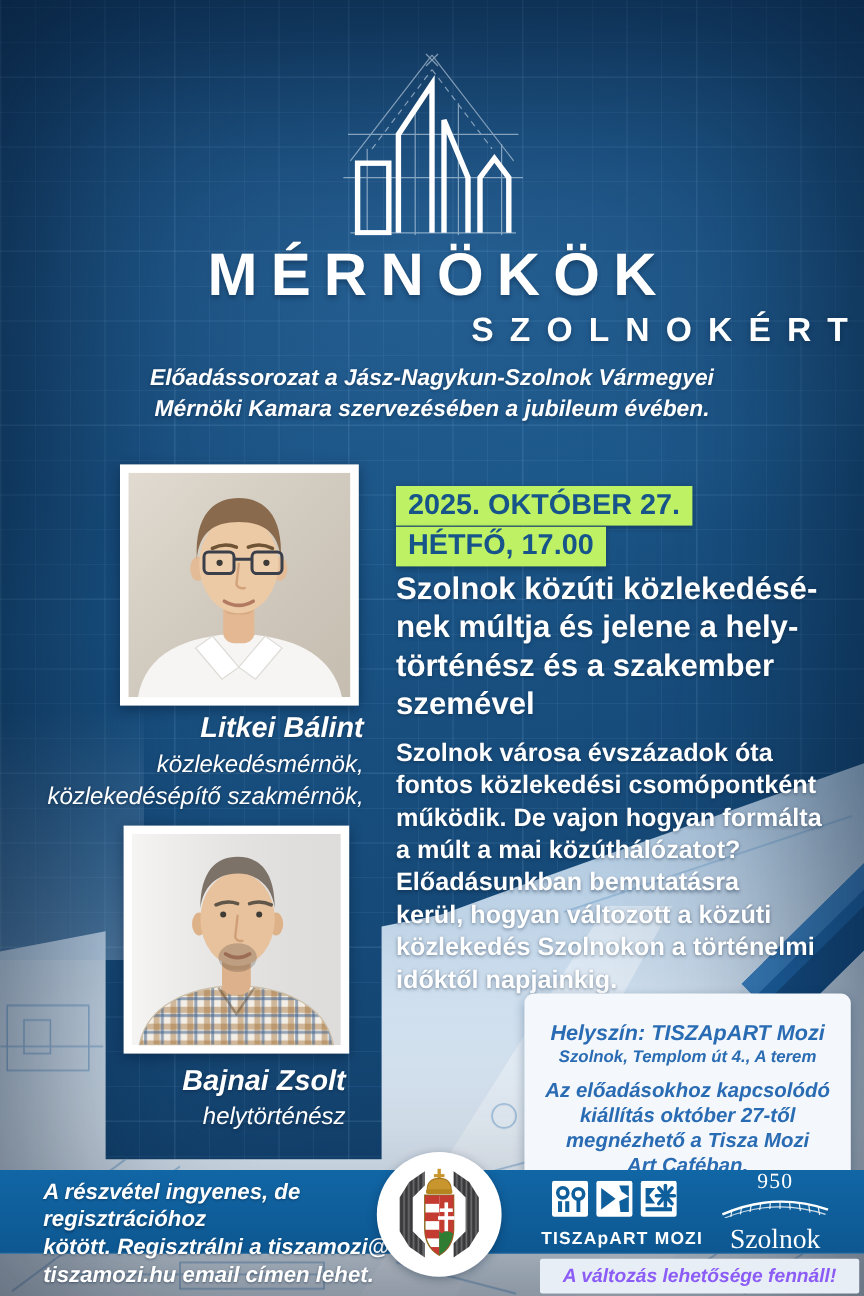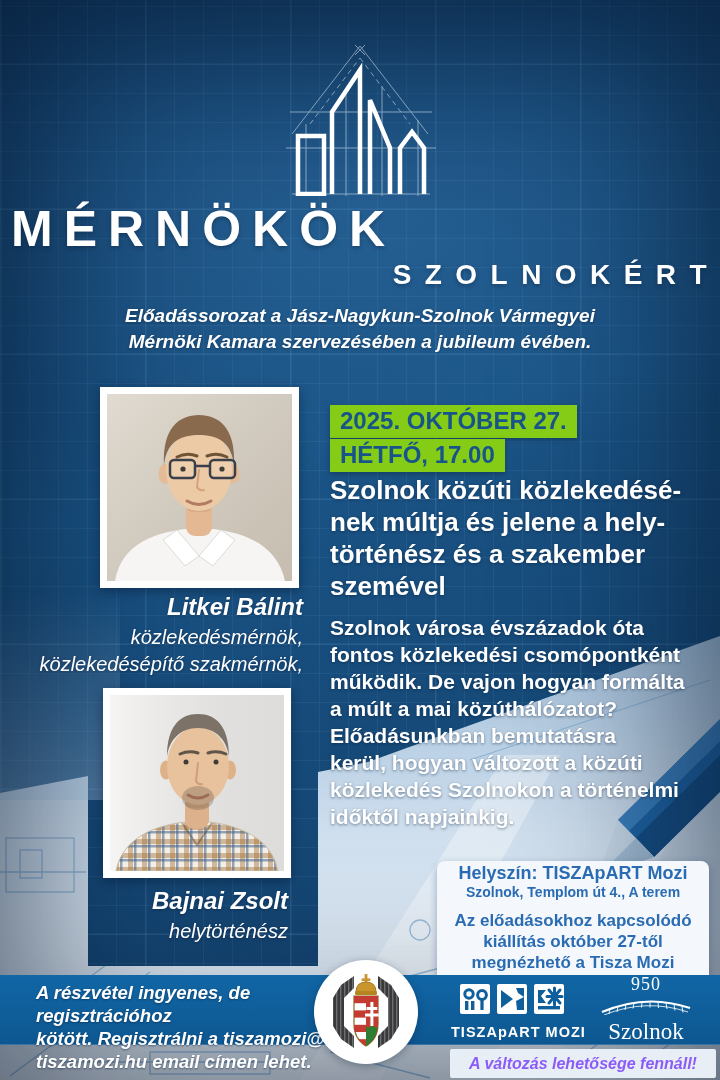--- a/index.html
+++ b/index.html
@@ -18,21 +18,21 @@
       repeating-linear-gradient(90deg, rgba(150,200,240,.07) 0 2px, rgba(0,0,0,0) 2px 145px),
       linear-gradient(165deg,#123e69 0%,#1a5486 42%,#154876 70%,#113c66 100%);
   }
   .bg-vignette{position:absolute;inset:0;box-shadow:inset 0 0 170px 30px rgba(5,20,42,.65);pointer-events:none;}
   .fade-bl{position:absolute;left:0;top:590px;width:120px;height:210px;
     background:linear-gradient(180deg,rgba(170,200,228,0) 0%,rgba(170,200,228,.40) 100%);}
   .bg-bottom{position:absolute;left:0;top:0;}
   
   .logo-top{position:absolute;left:286px;top:36px;}
   .main-title{
-    position:absolute;left:0;top:200px;width:720px;text-align:left;
+    position:absolute;left:0;top:200px;width:720px;text-align:center;
     font-size:50px;font-weight:800;letter-spacing:.22em;padding-left:.22em;box-sizing:border-box;
     text-shadow:0 2px 4px rgba(8,30,55,.4);
   }
   .sub-title{
     position:absolute;left:0;top:259px;width:720px;text-align:right;
     font-size:28px;font-weight:700;letter-spacing:.48em;padding-left:.48em;box-sizing:border-box;
     text-shadow:0 2px 4px rgba(8,30,55,.4);
   }
   .series{
     position:absolute;left:0;top:303px;width:720px;text-align:center;
@@ -45,43 +45,42 @@
   .photo-2{left:103px;top:688px;}
   .photo svg{display:block;}
   
   .speaker{position:absolute;text-align:right;text-shadow:0 1px 3px rgba(8,30,55,.5);}
   .speaker-1{right:417px;top:590px;}
   .speaker-2{right:432px;top:884px;}
   .speaker .name{font-style:italic;font-weight:800;font-size:24px;line-height:34px;white-space:nowrap;}
   .speaker .role{font-style:italic;font-weight:500;font-size:20px;line-height:27px;white-space:nowrap;}
   
   .chip{
-    position:absolute;left:330px;background:#84cc16;color:#17548a;
+    position:absolute;left:330px;background:#bef264;color:#17548a;
     font-weight:800;font-size:24px;line-height:24px;padding:4px 10px 5px;white-space:nowrap;
     box-shadow:0 2px 5px rgba(5,20,42,.35);
   }
   .chip-1{top:405px;}
   .chip-2{top:439px;}
   .event-title{
     position:absolute;left:330px;top:474px;width:385px;
     font-size:26px;font-weight:800;line-height:32px;
     text-shadow:0 1px 3px rgba(8,30,55,.5);
   }
   .event-desc{
     position:absolute;left:330px;top:614px;width:385px;
     font-size:21px;font-weight:700;line-height:27px;
     text-shadow:0 1px 3px rgba(8,30,55,.5);
   }
   
   .venue-box{
     position:absolute;left:437px;top:828px;width:272px;box-sizing:border-box;
-    background:#f4f7fb;border-radius:8px;padding:2px 10px 12px;
-    color:#2a6cb3;text-align:center;
+    background:#f4f7fb;border-radius:8px;padding:23px 10px 12px;
+    color:#2a6cb3;font-style:italic;text-align:center;
     box-shadow:0 3px 9px rgba(15,45,85,.35);
-    margin-top:33px;
   }
   .venue-box .v-head{font-size:18px;font-weight:700;line-height:21px;}
   .venue-box .v-addr{font-size:14px;font-weight:600;line-height:17px;margin-bottom:9px;}
   .venue-box .v-note{font-size:17px;font-weight:700;line-height:21px;}
   
   .bottom-bar{
     position:absolute;left:0;top:975px;width:720px;height:70px;
     background:linear-gradient(180deg,#1166a5 0%,#0d5791 100%);
     box-shadow:0 -1px 0 rgba(255,255,255,.18) inset;
   }

